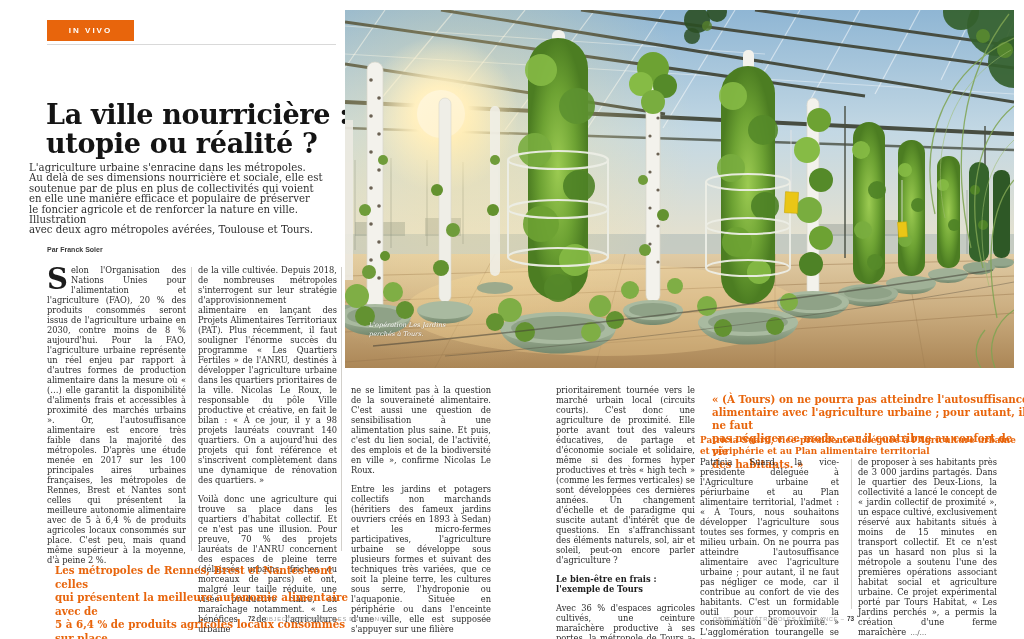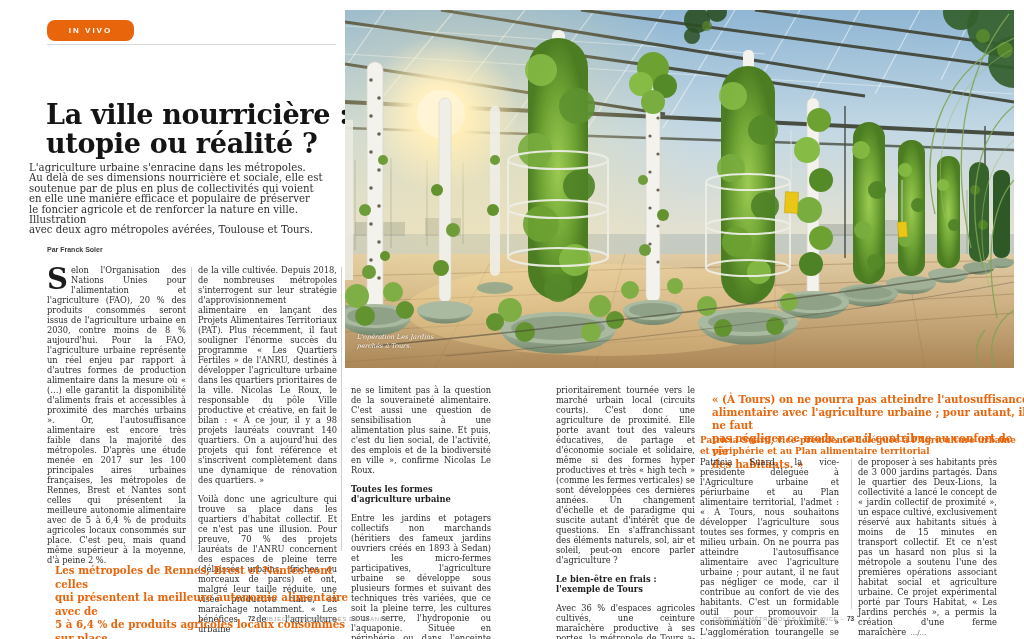--- a/index.html
+++ b/index.html
@@ -1,20 +1,20 @@
 <!DOCTYPE html>
 <html lang="fr" style="--accent: #E8650C;"><head>
 <meta charset="utf-8">
 <style>
   html,body{margin:0;padding:0;background:#e9e9e9;}
   .page{position:relative;width:1024px;height:639px;background:#ffffff;overflow:hidden;
         font-family:"DejaVu Serif","Liberation Serif",serif;}
   .tag{position:absolute;left:47px;top:20px;width:87px;height:21px;background:var(--accent,#E8650C);
        color:#fff;font:bold 8px "Liberation Sans",sans-serif;letter-spacing:2px;
-       display:flex;align-items:center;justify-content:center;border-radius:8px;}
+       display:flex;align-items:center;justify-content:center;}
   .tag-rule{position:absolute;left:47px;top:44px;width:289px;height:1px;background:#d9d9d9;}
   .title{position:absolute;left:46px;top:100px;margin:0;width:310px;
          font:bold 27px/29px "DejaVu Serif",serif;color:#141414;white-space:pre-line;letter-spacing:-0.3px;}
   .intro{position:absolute;left:29px;top:163px;width:305px;margin:0;
          font:10.2px/10.4px "DejaVu Serif",serif;color:#2e2e2e;white-space:pre-line;}
   .byline{position:absolute;left:47px;top:246px;margin:0;font:bold 7px "Liberation Sans",sans-serif;color:#3a3a3a;}
   .col{position:absolute;width:139px;font-size:8.3px;line-height:10px;text-align:justify;color:#2b2b2b;}
   .col p{margin:0 0 9px 0;}
   .col1{left:47px;top:265px;}
   .col2{left:198px;top:265px;}
@@ -29,21 +29,21 @@
   .vr2{left:341px;top:267px;height:284px;}
   .vr3{left:851px;top:459px;height:150px;}
   .pull-left{position:absolute;left:47px;top:556px;width:305px;margin:8px;
              font:bold 10.3px/13.5px "DejaVu Serif",serif;color:var(--accent,#E8650C);white-space:pre-line;}
   .quote-right{position:absolute;left:700px;top:381px;width:320px;margin:12px;
                font:bold 10.3px/13px "DejaVu Serif",serif;color:var(--accent,#E8650C);white-space:pre-line;}
   .quote-attr{position:absolute;left:700px;top:435px;width:320px;margin:0;
               font:bold 8.8px/10.5px "DejaVu Serif",serif;color:var(--accent,#E8650C);white-space:pre-line;}
   .photo{position:absolute;left:345px;top:10px;width:669px;height:358px;overflow:hidden;background:#cfe0e8;}
   .photo svg{position:absolute;left:0;top:0;width:100%;height:100%;display:block;}
-  .caption{position:absolute;left:8px;bottom:14px;margin:4px;
+  .caption{position:absolute;left:8px;bottom:14px;margin:16px;
            font:italic 6.5px/8.5px "DejaVu Serif",serif;color:#ffffff;opacity:.95;
            white-space:pre-line;text-shadow:0 0 2px rgba(0,0,0,.45);}
   .footer{position:absolute;top:615px;font-family:"Liberation Sans",sans-serif;font-size:5.8px;
           letter-spacing:.7px;color:#a3a3a3;text-transform:uppercase;}
   .footer-left{left:248px;}
   .footer-right{left:713px;}
   .pageno{font-weight:bold;color:#3c3c3c;font-size:6.5px;letter-spacing:0;}
   .cont-mark{font-size:7px;color:#555;margin-left:4px;}
 </style>
 </head>
@@ -361,21 +361,20 @@
           <path d="M669,130 C640,156 628,210 644,276"></path>
         </g>
       </g>
     </svg>
     <p class="caption">L'opération Les Jardins
 perchés à Tours.</p>
   </div>
 
   <div class="col col3">
     <p>ne se limitent pas à la question de la souveraineté alimentaire. C'est aussi une question de sensibilisation à une alimentation plus saine. Et puis, c'est du lien social, de l'activité, des emplois et de la biodiversité en ville », confirme Nicolas Le Roux.</p>
-    <p class="subhead">Toutes les formes d'agriculture urbaine</p>
     <p>Entre les jardins et potagers collectifs non marchands (héritiers des fameux jardins ouvriers créés en 1893 à Sedan) et les micro-fermes participatives, l'agriculture urbaine se développe sous plusieurs formes et suivant des techniques très variées, que ce soit la pleine terre, les cultures sous serre, l'hydroponie ou l'aquaponie. Située en périphérie ou dans l'enceinte d'une ville, elle est supposée s'appuyer sur une filière</p>
   </div>
 
   <div class="col col4">
     <p>prioritairement tournée vers le marché urbain local (circuits courts). C'est donc une agriculture de proximité. Elle porte avant tout des valeurs éducatives, de partage et d'économie sociale et solidaire, même si des formes hyper productives et très « high tech » (comme les fermes verticales) se sont développées ces dernières années. Un changement d'échelle et de paradigme qui suscite autant d'intérêt que de questions. En s'affranchissant des éléments naturels, sol, air et soleil, peut-on encore parler d'agriculture ?</p>
     <p class="subhead">Le bien-être en frais : l'exemple de Tours</p>
     <p>Avec 36 % d'espaces agricoles cultivés, une ceinture maraîchère productive à ses portes, la métropole de Tours a-t-elle besoin d'agriculture en ville ?</p>
   </div>
 
   <p class="quote-right">« (À Tours) on ne pourra pas atteindre l'autosuffisance

